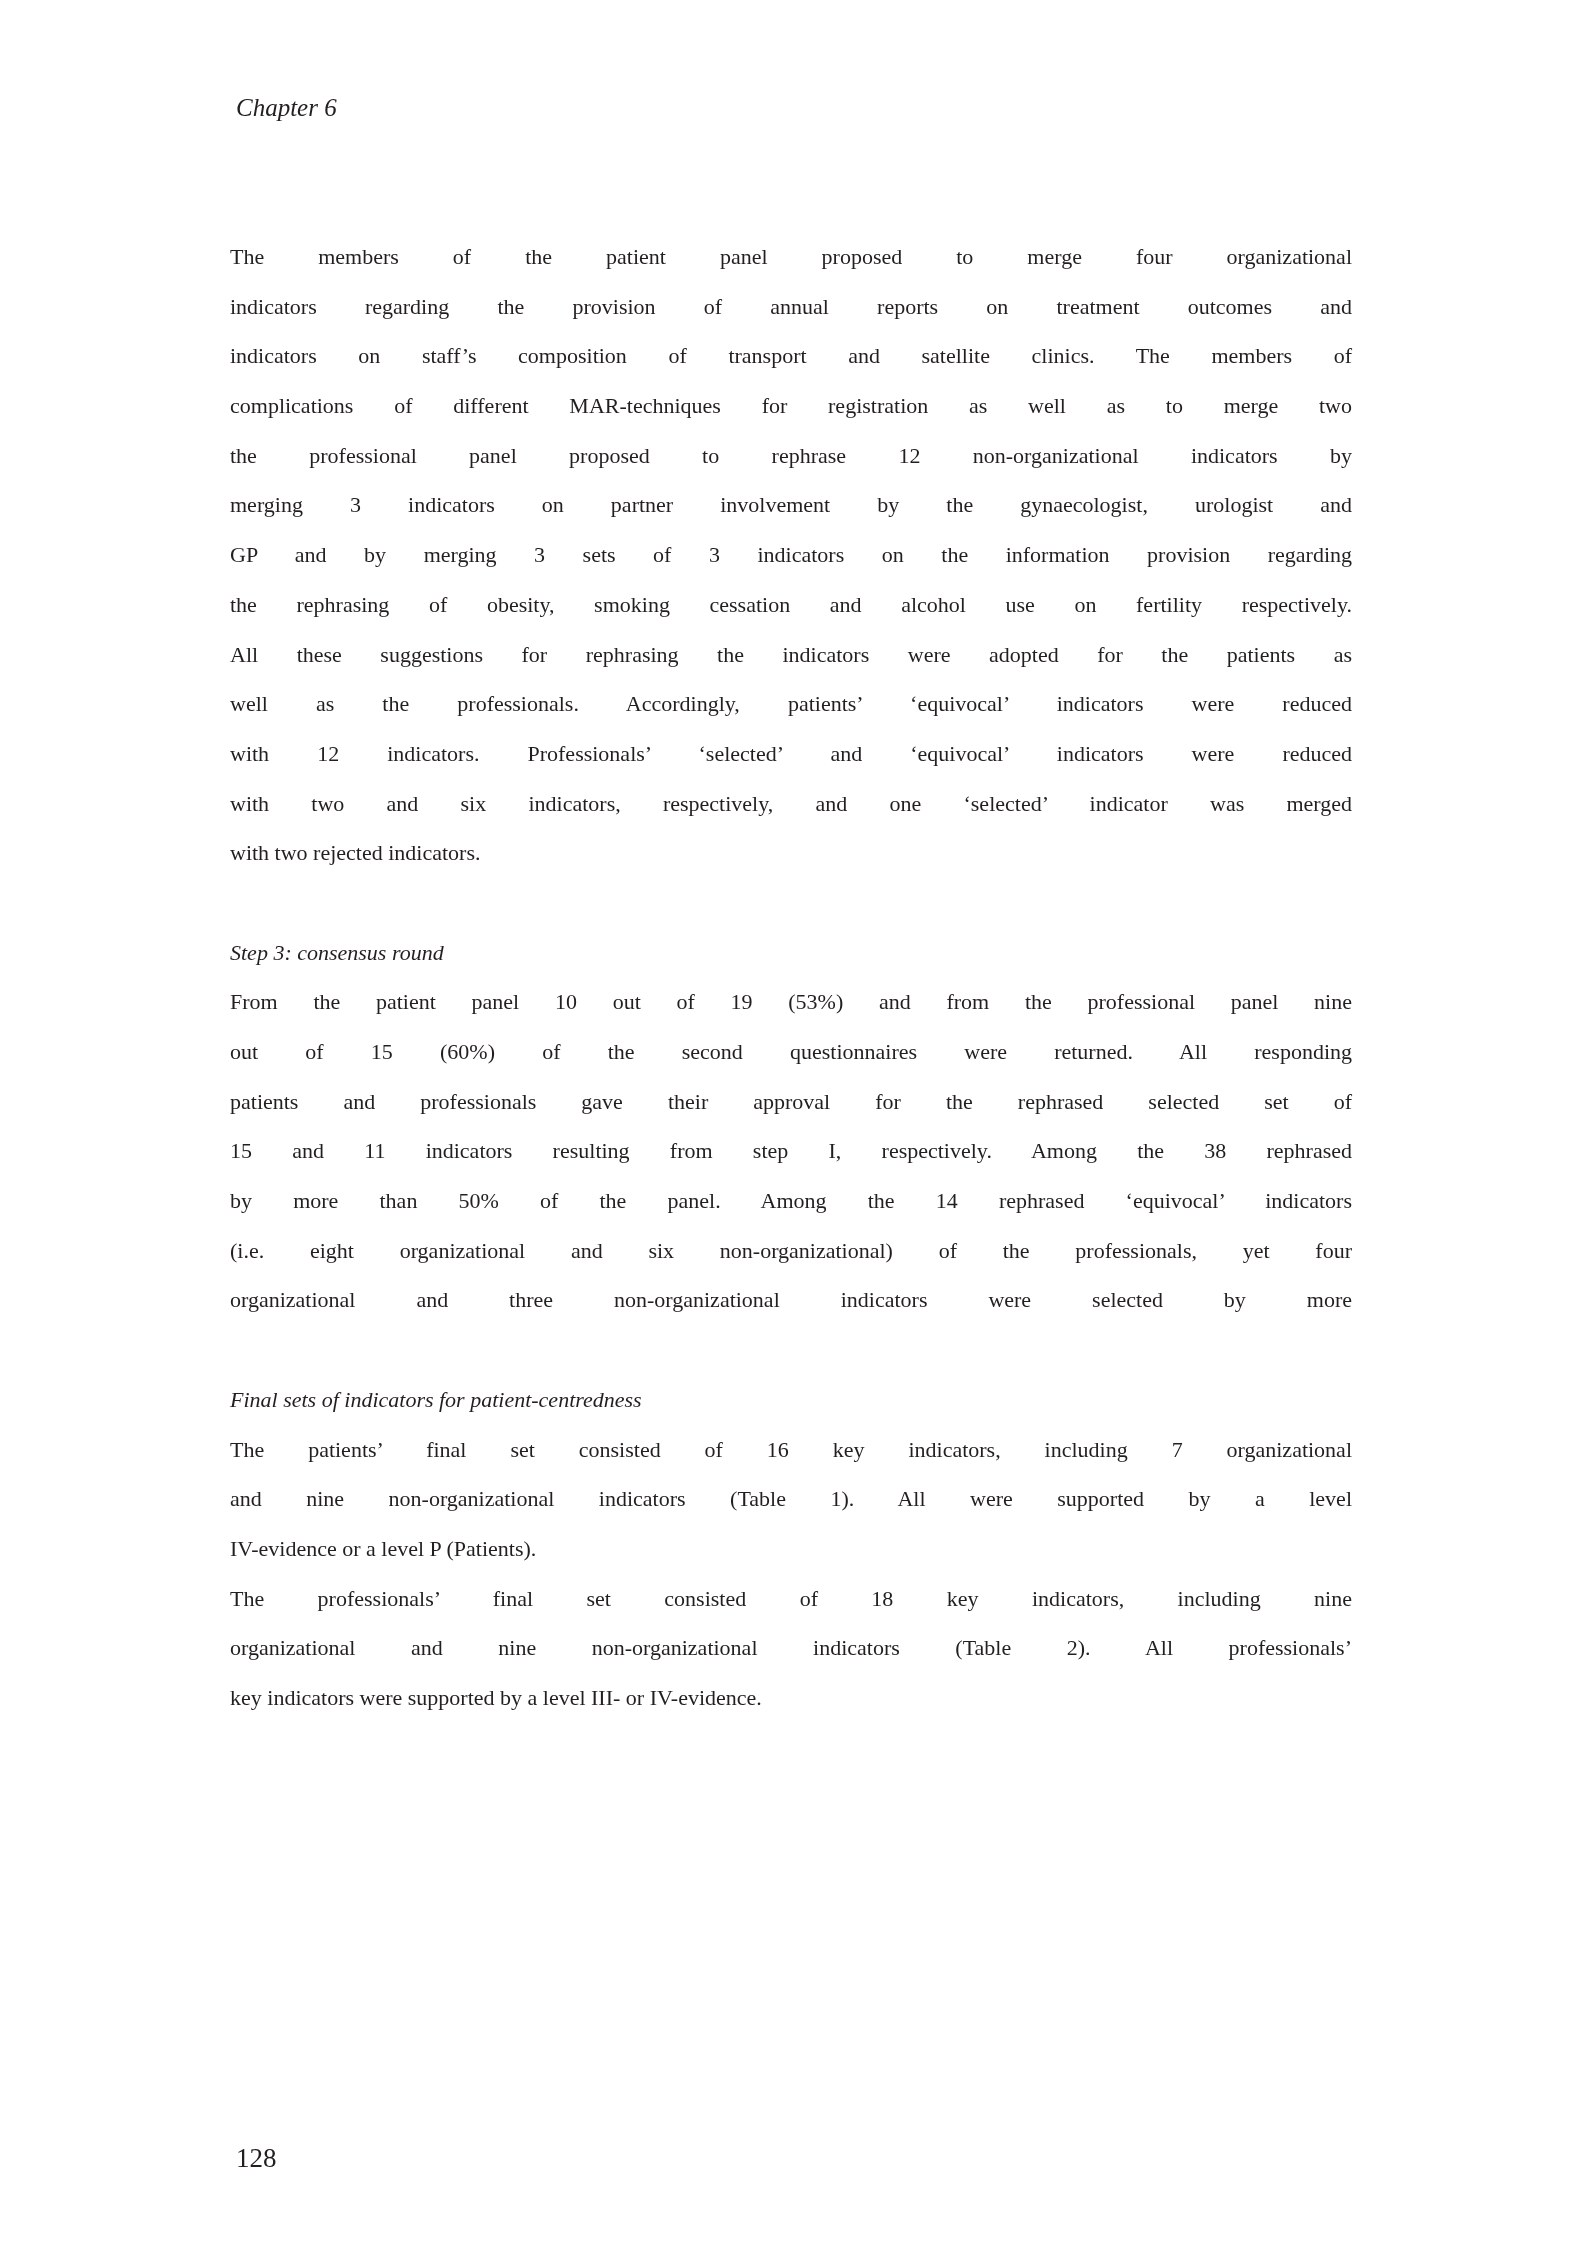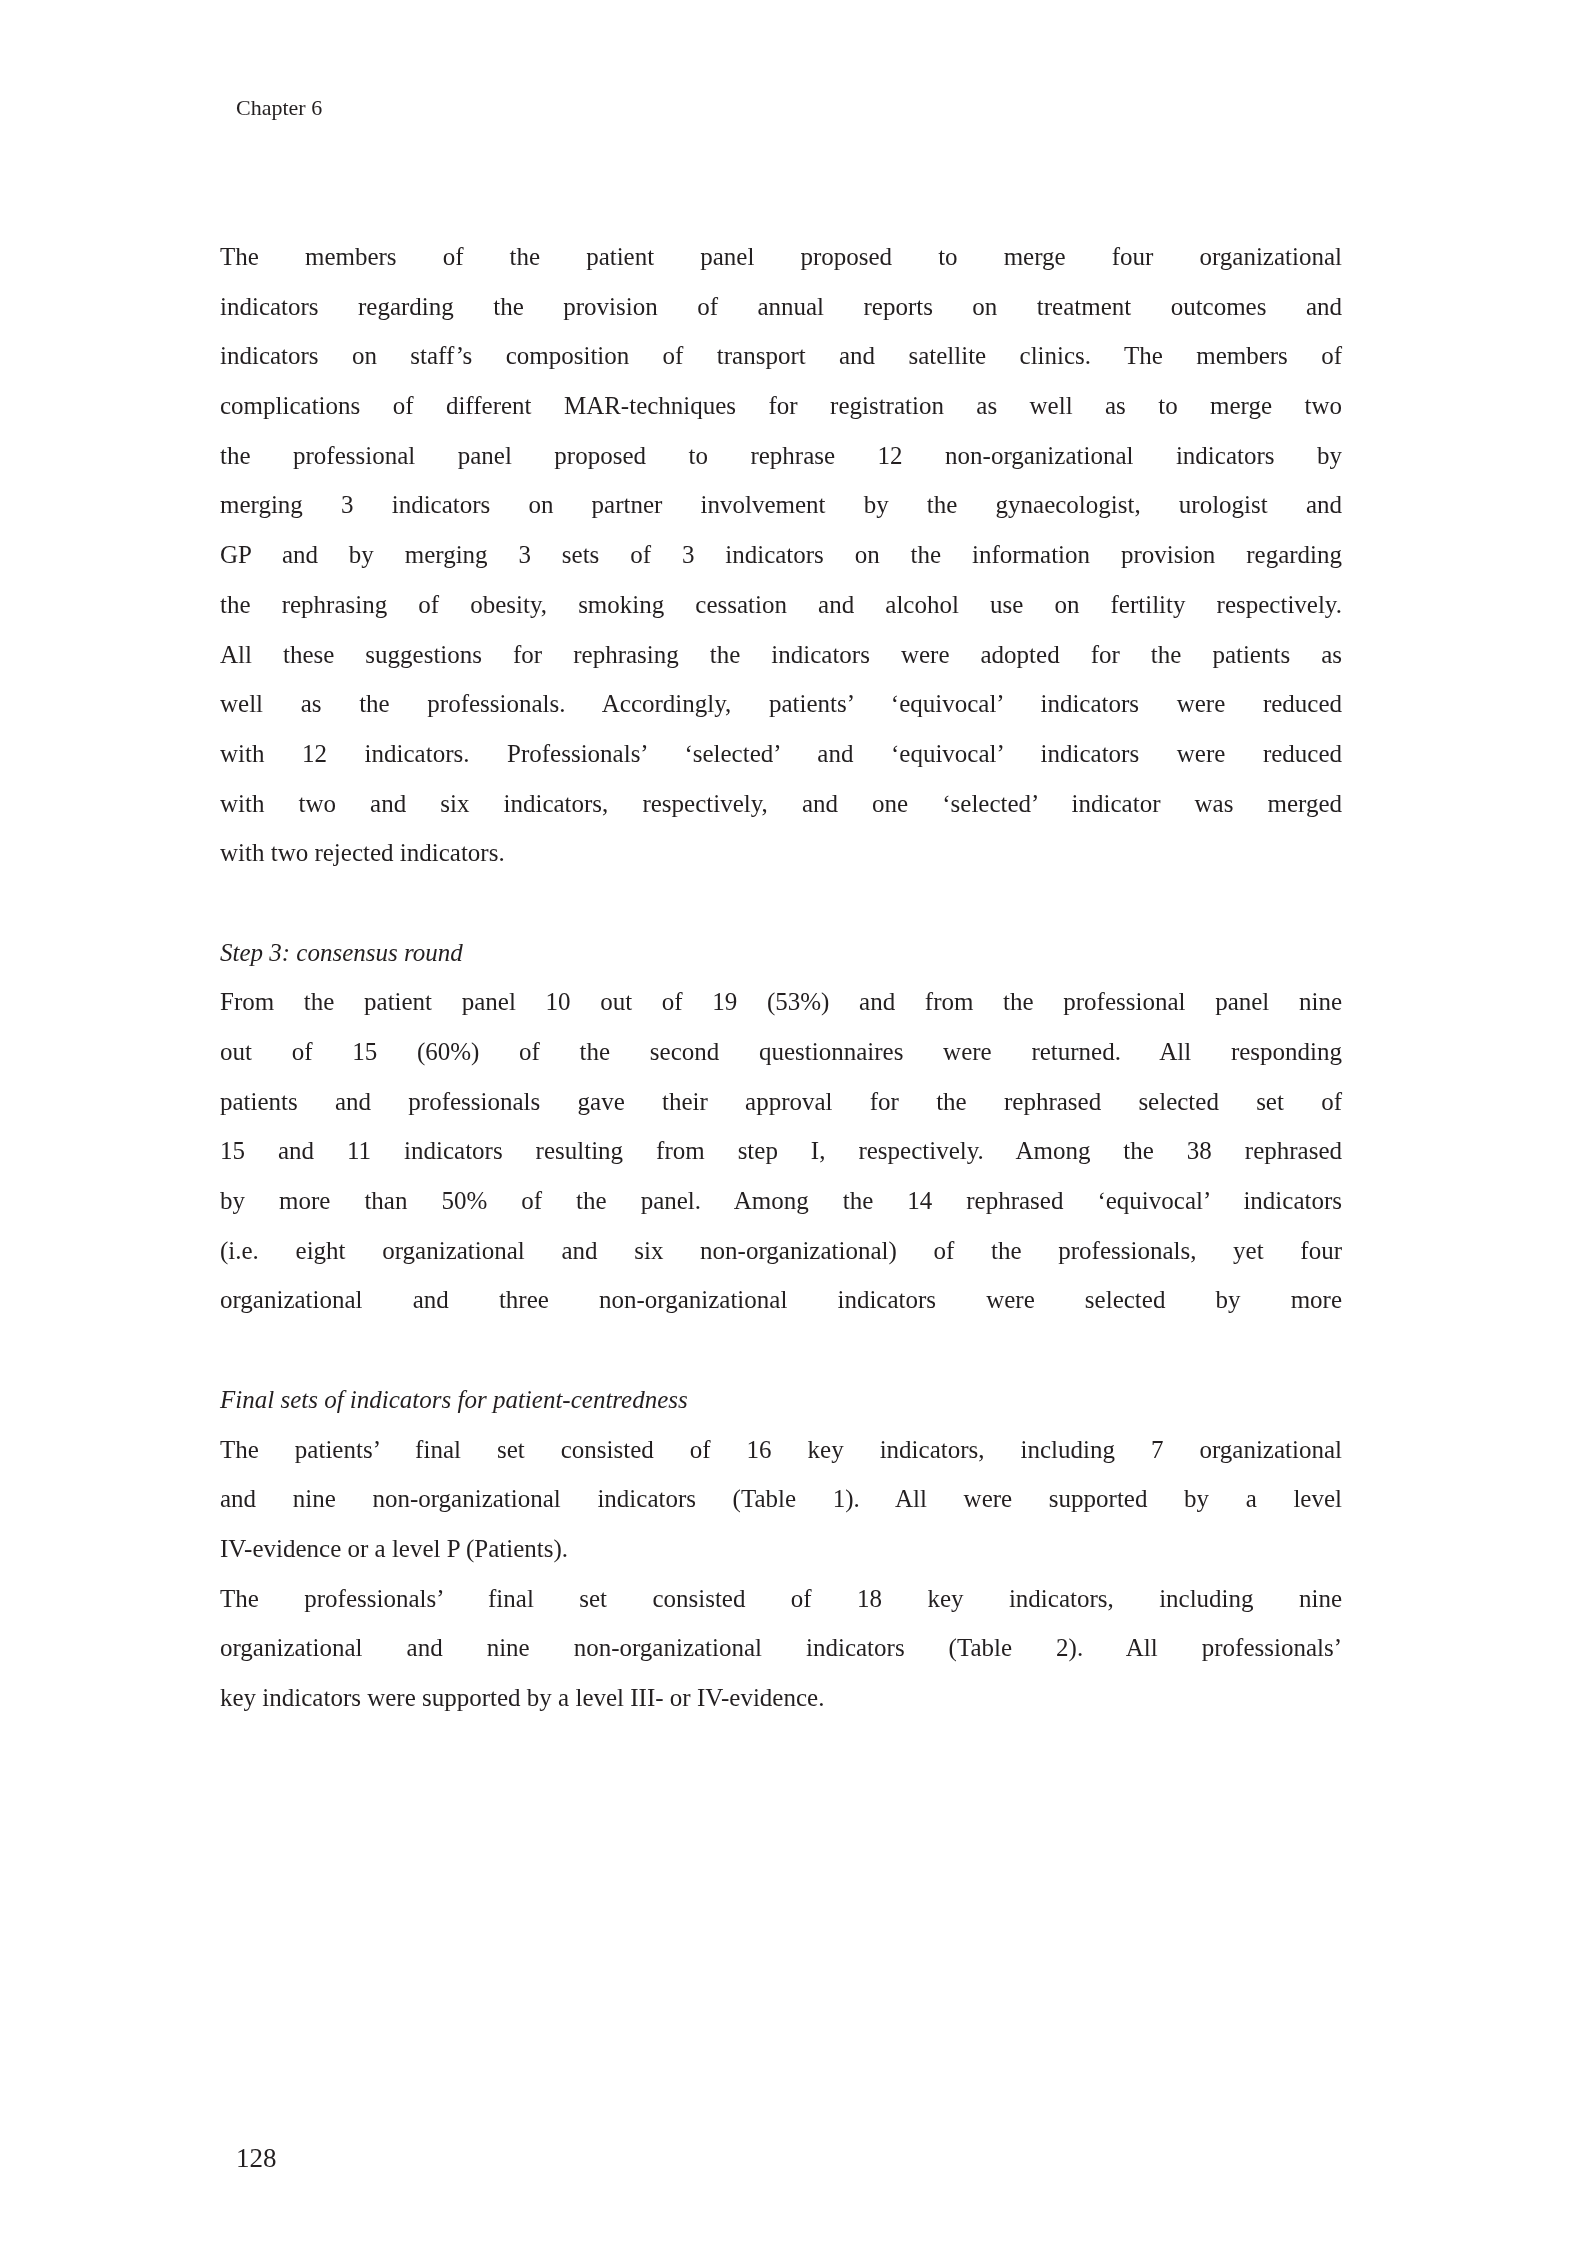--- a/index.html
+++ b/index.html
@@ -12,38 +12,39 @@
     height: 2250px;
     position: relative;
     overflow: hidden;
     font-family: "Liberation Serif", "DejaVu Serif", serif;
     color: #231f20;
   }
   .running-head {
     position: absolute;
     left: 236px;
     top: 93px;
-    font-size: 22px;
+    font-size: 25px;
     line-height: 30px;
     white-space: nowrap;
+    font-style: italic;
   }
   .page-number {
     position: absolute;
     left: 236px;
     top: 2143px;
     font-size: 27px;
     line-height: 30px;
     font-family: Liberation Serif, serif;
   }
   .body-text {
     position: absolute;
-    left: 220px;
+    left: 230px;
     top: 232px;
     width: 1122px;
-    font-size: 25px;
+    font-size: 22px;
     line-height: 49.7px;
   }
   .line {
     display: block;
     white-space: nowrap;
     text-align: justify;
     text-align-last: justify;
     height: 49.7px;
     overflow: visible;
   }

